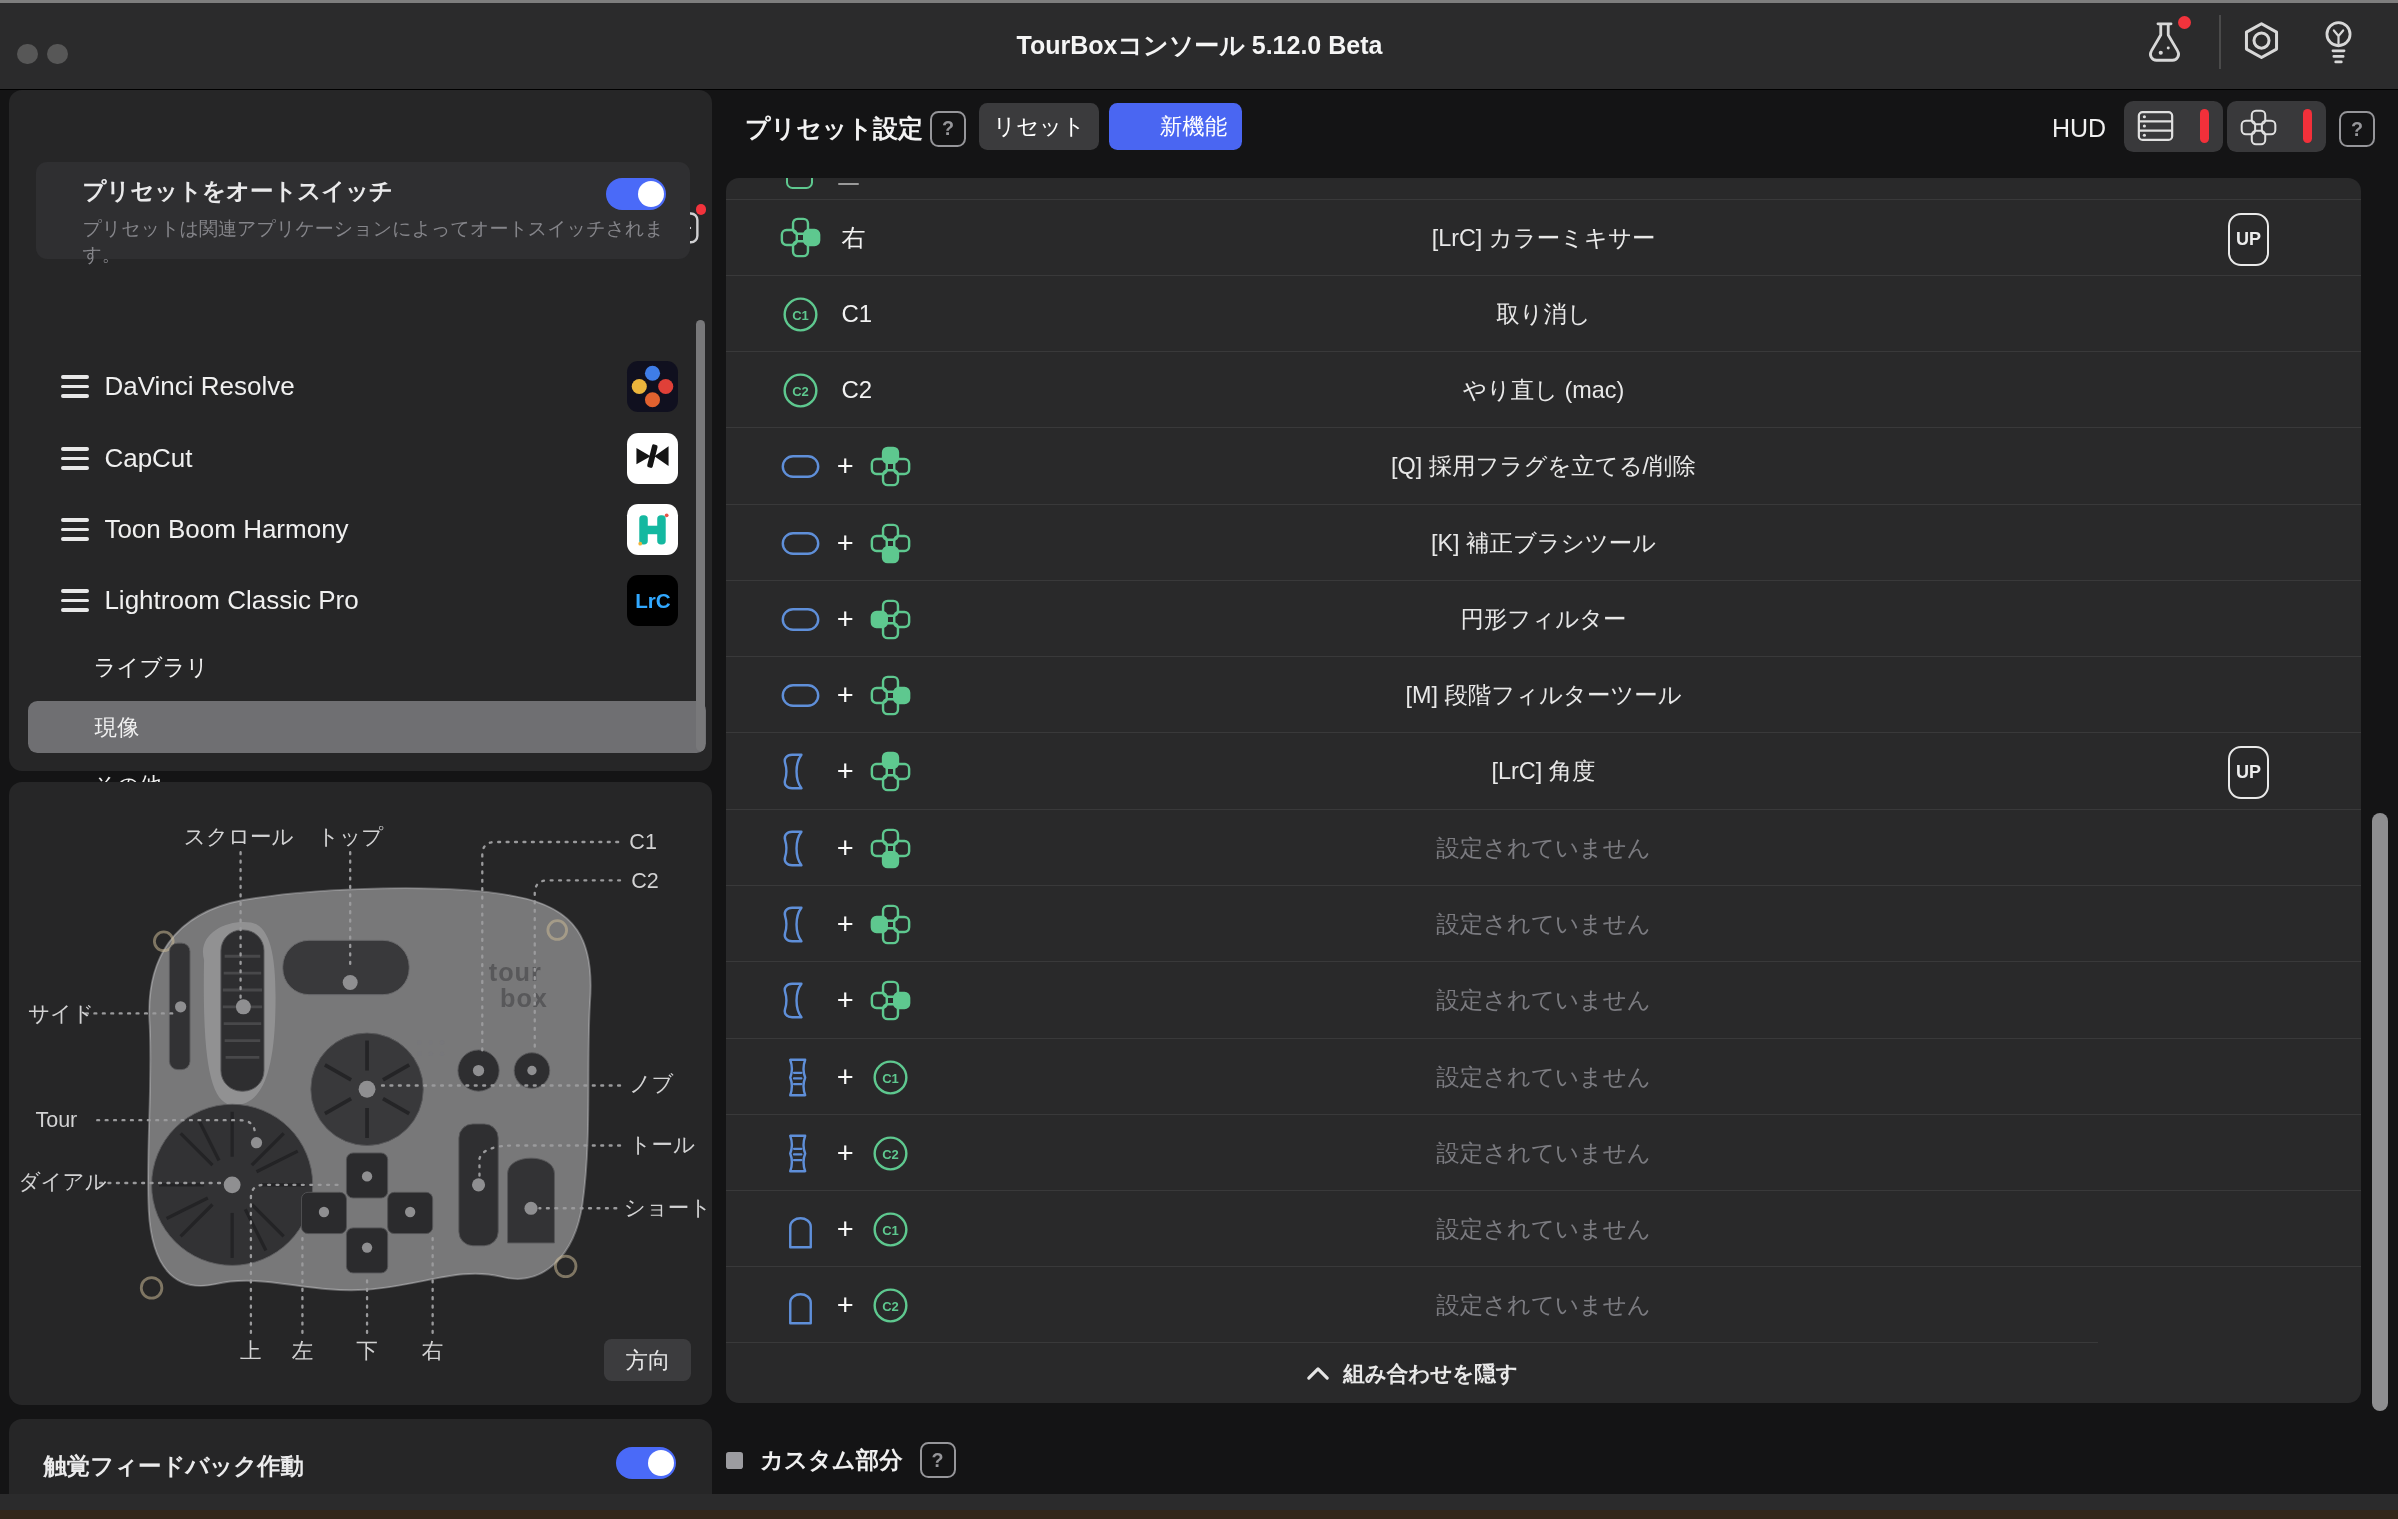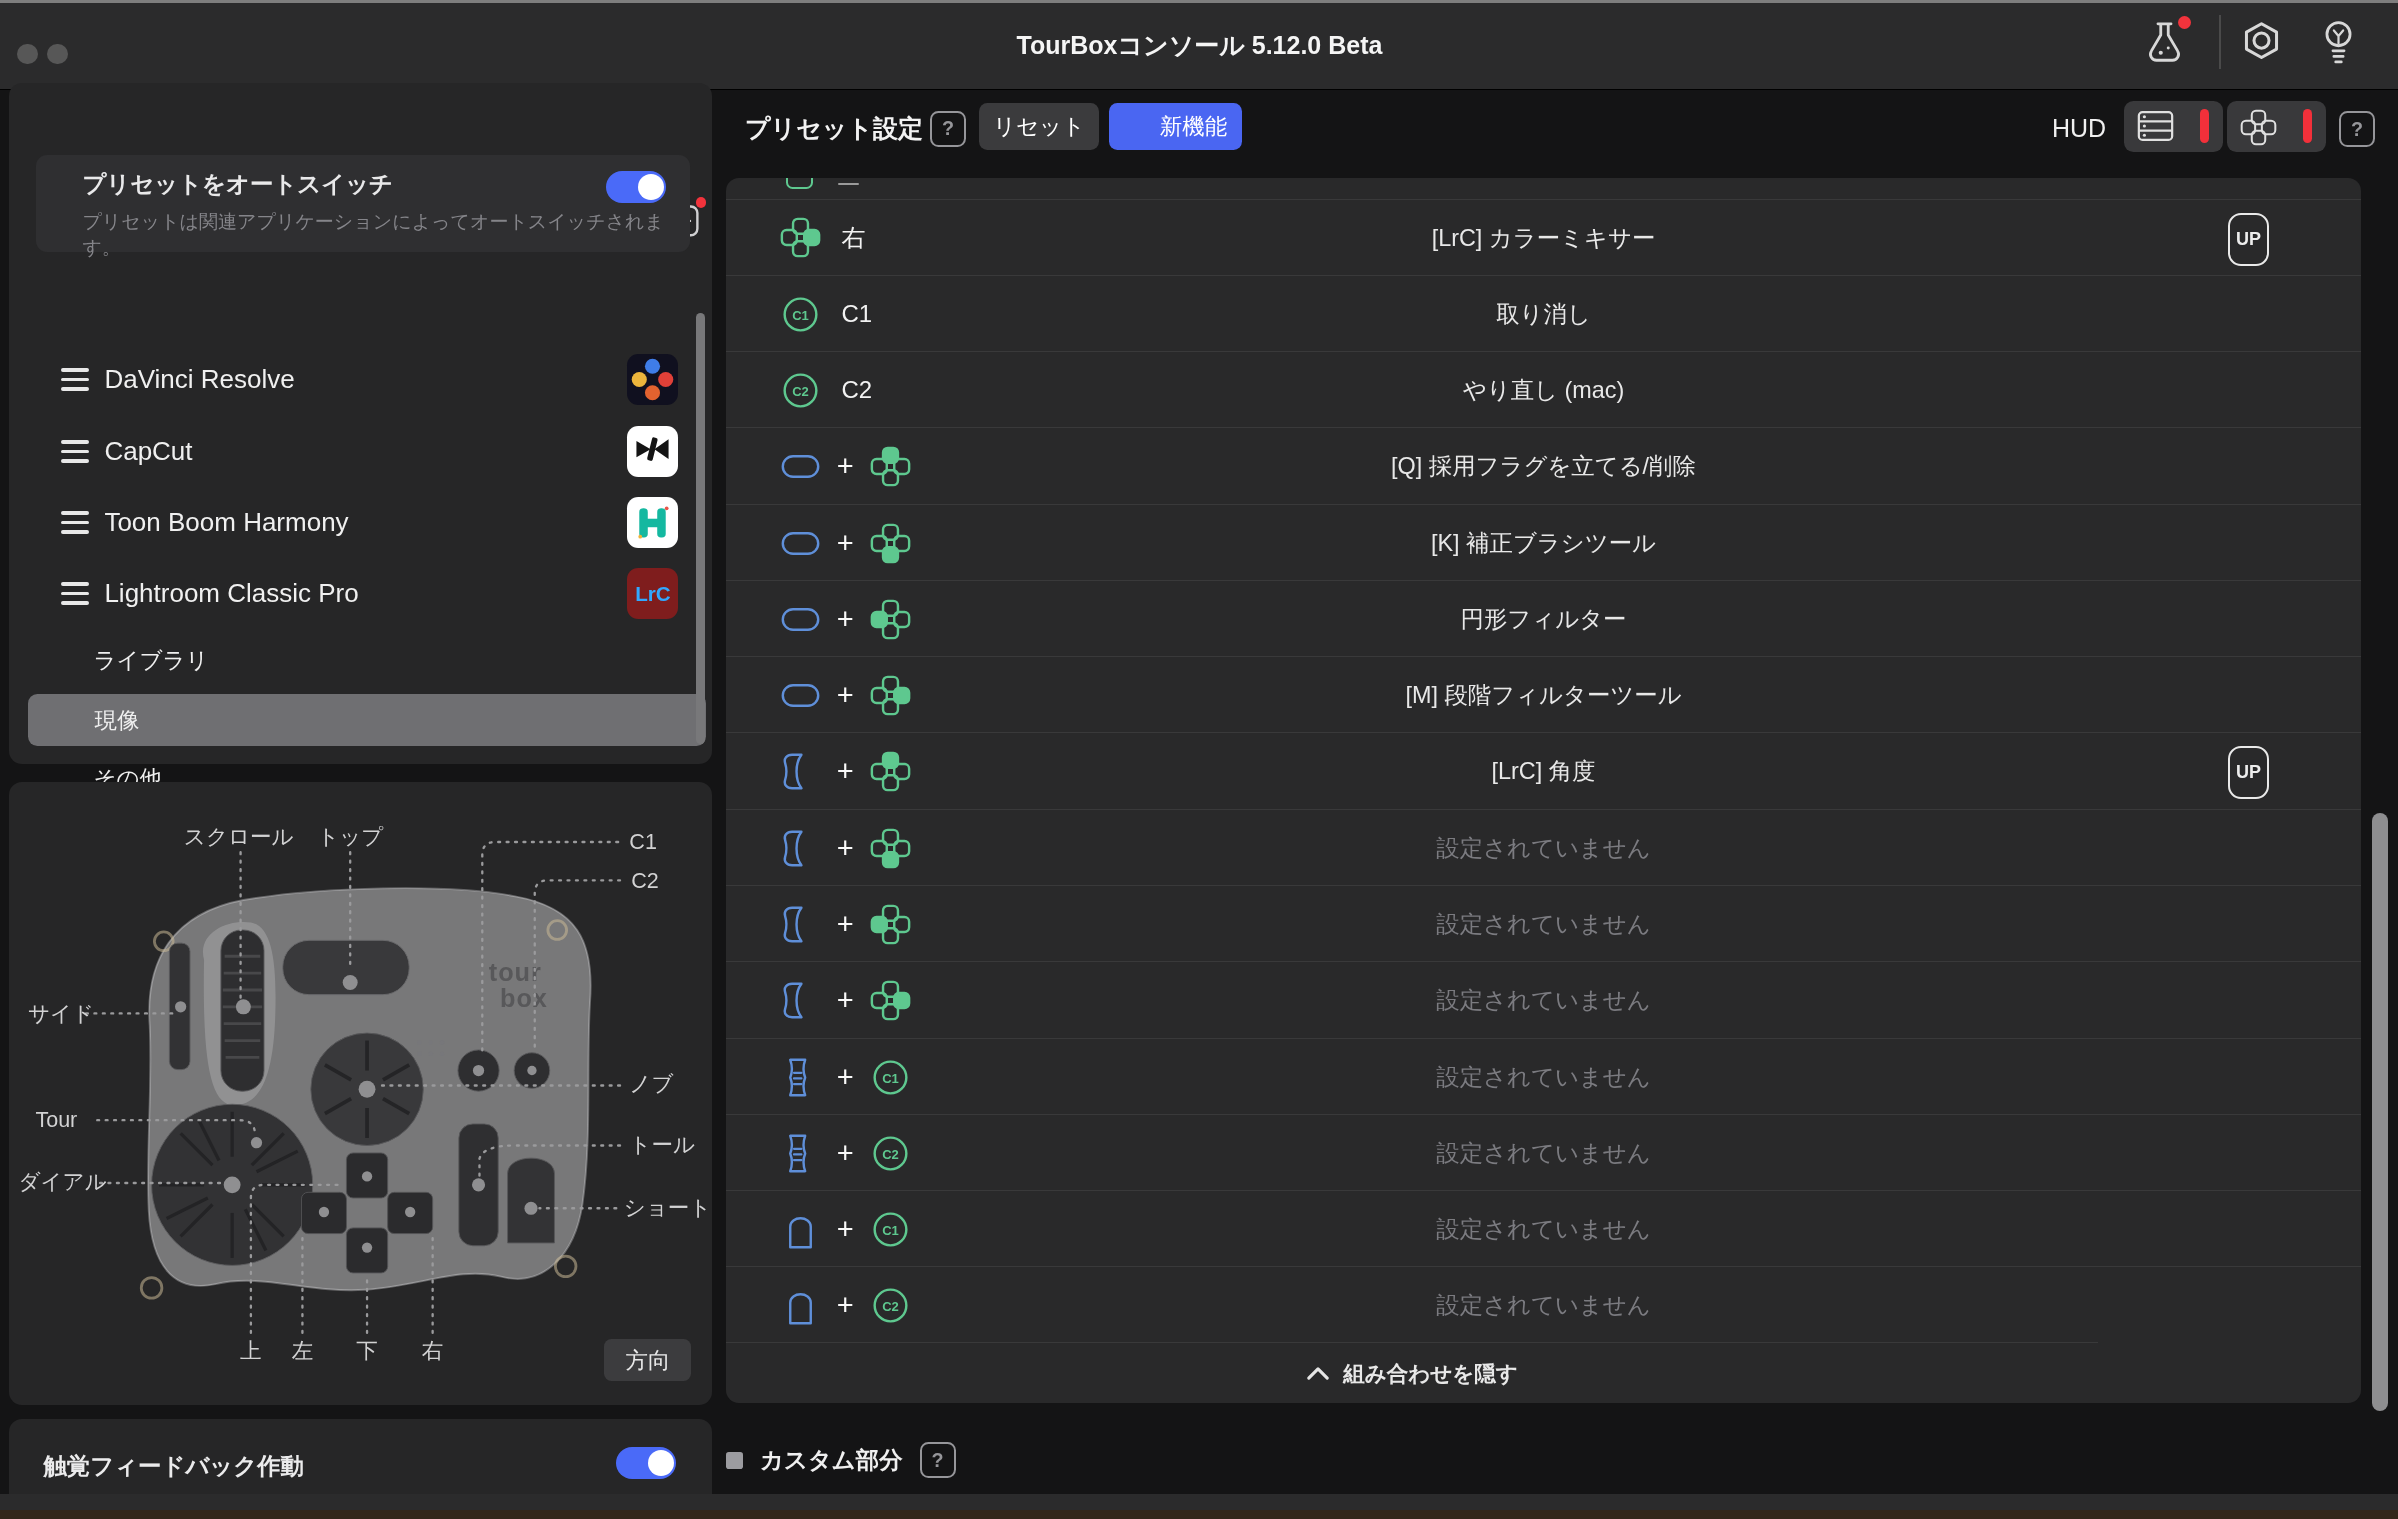--- a/index.html
+++ b/index.html
@@ -93,21 +93,21 @@
   </svg>
 </div>
 <div class="topicon" style="left:2314px">
   <svg width="37" height="49" viewBox="0 0 40 52">
     <circle cx="20" cy="17" r="12.5" fill="none" stroke="#d8d8d8" stroke-width="3"></circle>
     <path d="M15,13 l5,6 l5,-6 M20,19 v8" fill="none" stroke="#d8d8d8" stroke-width="2.4" stroke-linecap="round"></path>
     <path d="M14,35 h12 M15,41 h10 M17,47 h6" stroke="#d8d8d8" stroke-width="3" stroke-linecap="round" fill="none"></path>
   </svg>
 </div>
 
-<div class="card" style="left:9.4px;top:83px;width:703px;height:681px;">
+<div class="card" style="left:9.4px;top:90px;width:703px;height:681px;">
   <div class="abs flex" style="left:37px;top:115px;gap:15px;">
     <span id="side-title">プリセットリスト</span>
     <span class="help">?</span>
   </div>
   <div class="abs" style="left:558px;top:118px;">
     <svg width="36" height="36" viewBox="0 0 38 38">
       <path d="M27,17 v12 a4,4 0 0 1 -4,4 H9 a4,4 0 0 1 -4,-4 V15 a4,4 0 0 1 4,-4 h12" fill="none" stroke="#cfcfd1" stroke-width="2.6" stroke-linecap="round"></path>
       <path d="M17,21 L33,5 M24,5 h9 v9" fill="none" stroke="#cfcfd1" stroke-width="2.6" stroke-linecap="round" stroke-linejoin="round"></path>
     </svg>
   </div>
@@ -179,21 +179,21 @@
             <circle cx="14" cy="42" r="2" fill="#f0b23a"></circle>
           </svg></span>
       </div>
       <div class="preset-row" style="top: 475px;">
         <span class="burger">
           <i></i>
           <i></i>
           <i></i>
         </span>
     <span class="preset-name">Lightroom Classic Pro</span>
-        <span class="appicon flex" style="background:#7f1d1d;justify-content:center;font-weight:bold;font-size:20.6px;color:#31a8ff;">LrC</span>
+        <span class="appicon flex" style="background:#000000;justify-content:center;font-weight:bold;font-size:20.6px;color:#31a8ff;">LrC</span>
       </div>
     </div>
   <div id="preset-subs">
       <div class="sub-row" style="top: 551px;">
         <span>ライブラリ</span>
       </div>
       <div class="sub-row sel" style="top: 611px;">
         <span>現像</span>
       </div>
       <div class="sub-row" style="top: 669px;">

